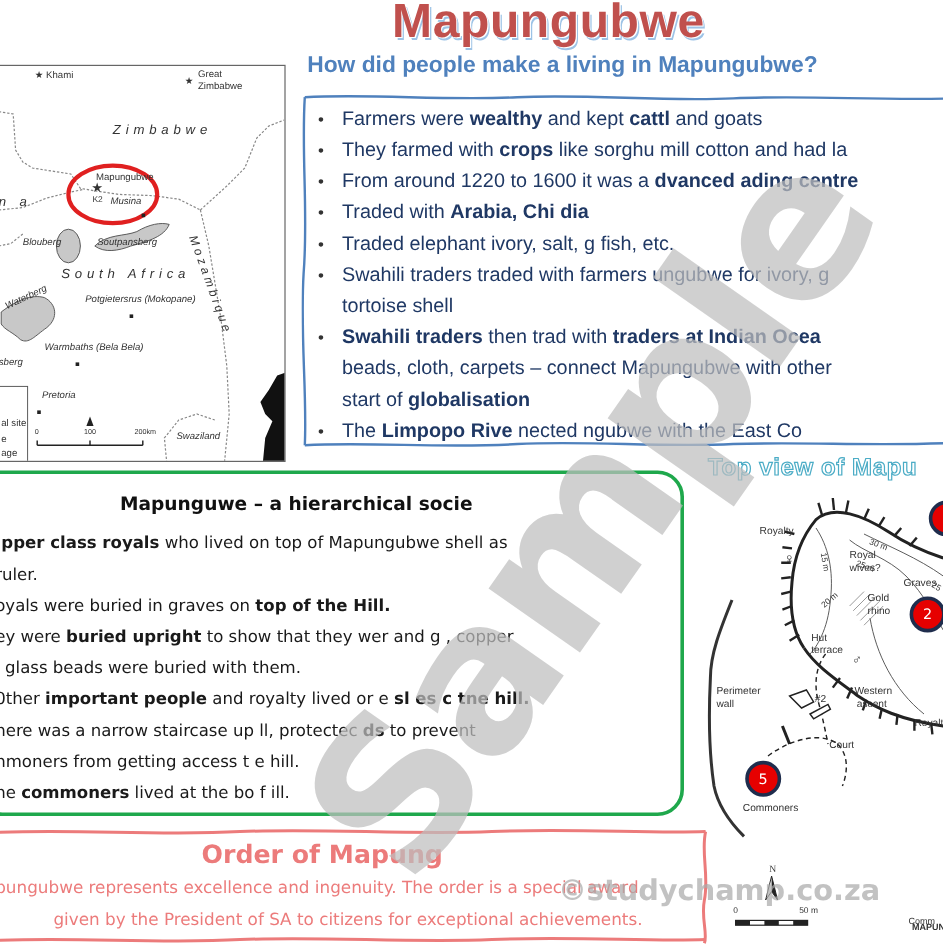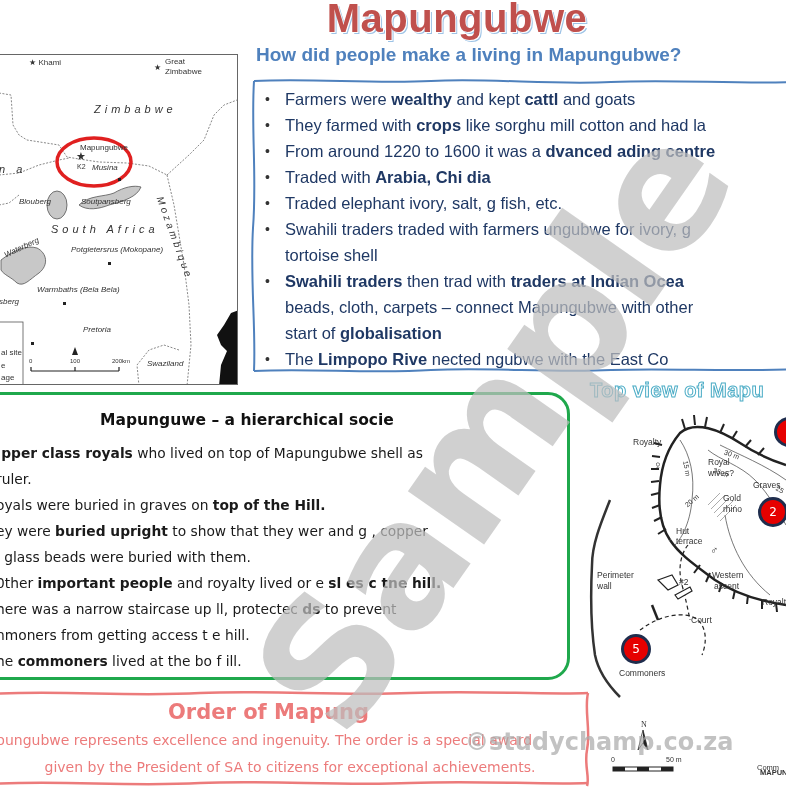--- a/index.html
+++ b/index.html
@@ -143,21 +143,21 @@
   <span class="map-label italic" style="left:93px;top:108px;">Musina</span>
   <span class="map-label spaced" style="left:0;top:108px;">n a</span>
   <span class="map-label italic" style="left:20px;top:142px;">Blouberg</span>
   <span class="map-label italic" style="left:82px;top:142px;">Soutpansberg</span>
   <span class="map-label spaced" style="left:52px;top:168px;">South Africa</span>
   <span class="map-label spaced" style="left:166px;top:140px;transform:rotate(70deg);transform-origin:left top;font-size:10px;letter-spacing:3px;">Mozambique</span>
   <span class="map-label italic" style="left:4px;top:188px;transform:rotate(-25deg);">Waterberg</span>
   <span class="map-label italic" style="left:72px;top:190px;">Potgietersrus (Mokopane)</span>
   <span class="map-label italic" style="left:38px;top:230px;">Warmbaths (Bela Bela)</span>
   <span class="map-label italic" style="left:0;top:242px;">sberg</span>
-  <span class="map-label italic" style="left:36px;top:270px;margin-left:48px;">Pretoria</span>
+  <span class="map-label italic" style="left:36px;top:270px;">Pretoria</span>
   <span class="map-label italic" style="left:148px;top:304px;">Swaziland</span>
   <span class="map-label" style="left:2px;top:293px;">al site</span>
   <span class="map-label" style="left:2px;top:306px;">e</span>
   <span class="map-label" style="left:2px;top:318px;">age</span>
   <span class="map-label" style="left:30px;top:303px;font-size:6px;">0</span>
   <span class="map-label" style="left:71px;top:303px;font-size:6px;">100</span>
   <span class="map-label" style="left:113px;top:303px;font-size:6px;">200km</span>
 </div>
 
 <div class="trade-box">

